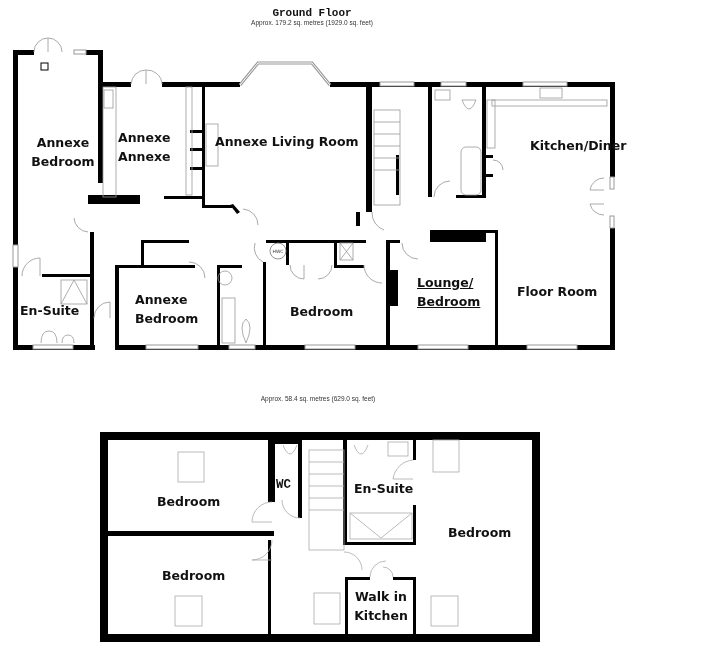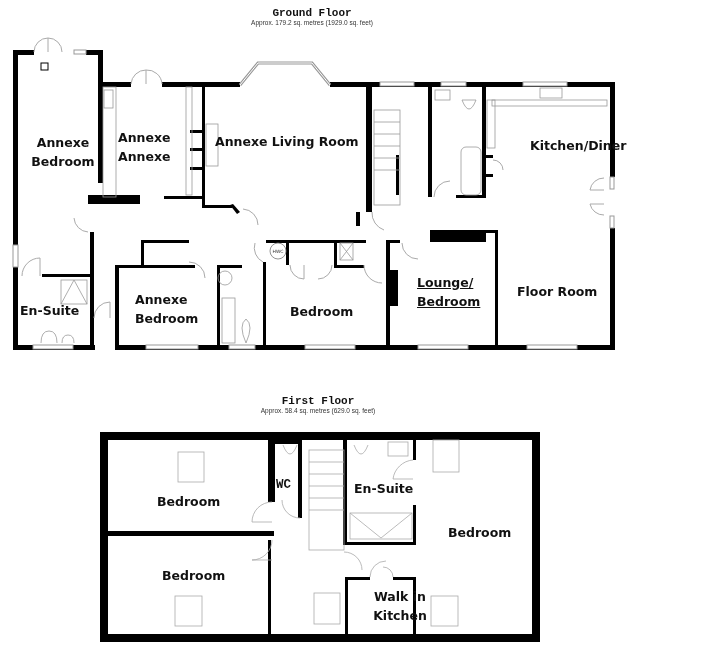--- a/index.html
+++ b/index.html
@@ -11,21 +11,20 @@
   .lbl{position:absolute;font-family:"DejaVu Sans",sans-serif;font-weight:bold;font-size:12.5px;color:#111;text-align:center;line-height:19px;white-space:nowrap;}
 </style>
 </head>
 <body>
 
 <div class="hdr" style="left:192px;top:7px;">
   <div class="t">Ground Floor</div>
   <div class="s">Approx. 179.2 sq. metres (1929.0 sq. feet)</div>
 </div>
 <div class="hdr" style="left:198px;top:395px;">
-  <div class="t">First Floor</div>
   <div class="s">Approx. 58.4 sq. metres (629.0 sq. feet)</div>
 </div>
 
 <svg width="716" height="655">
   <g fill="#000">
 
     <rect x="13" y="50" width="5" height="300"></rect>
     <rect x="13" y="50" width="21" height="5"></rect>
     <rect x="86" y="50" width="17" height="5"></rect>
     <rect x="98" y="50" width="5" height="133"></rect>
@@ -243,16 +242,16 @@
 </div>
 <div class="lbl" style="left:354px;top:479px;width:65px;text-align:left;">
   <div>En-Suite</div>
 </div>
 <div class="lbl" style="left:448px;top:523px;width:80px;text-align:left;">
   <div>Bedroom</div>
 </div>
 <div class="lbl" style="left:162px;top:566px;width:80px;text-align:left;">
   <div>Bedroom</div>
 </div>
-<div class="lbl" style="left:346px;top:587px;width:70px;padding-left:19px;">
+<div class="lbl" style="left:346px;top:587px;width:70px;">
   <div>Walk in</div>
   <div>Kitchen</div>
 </div>
 
 </body></html>

